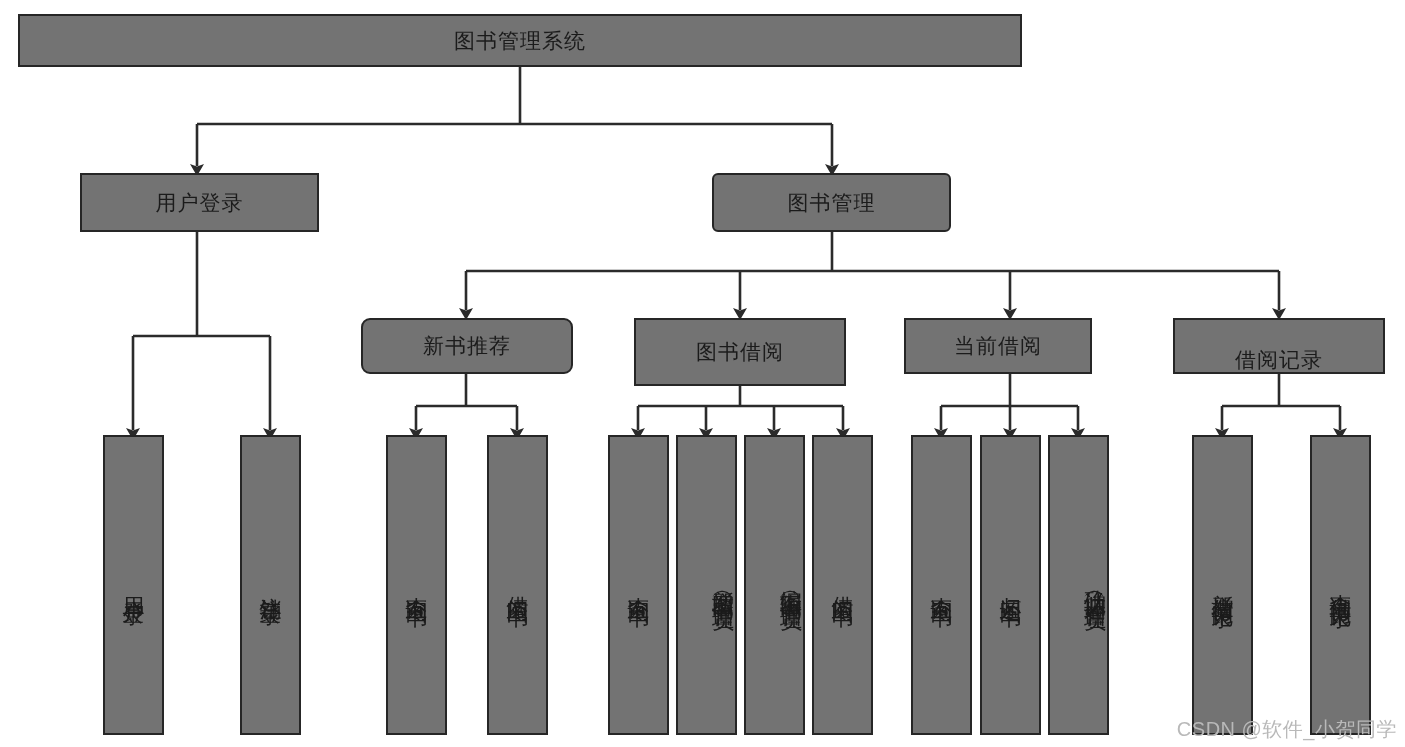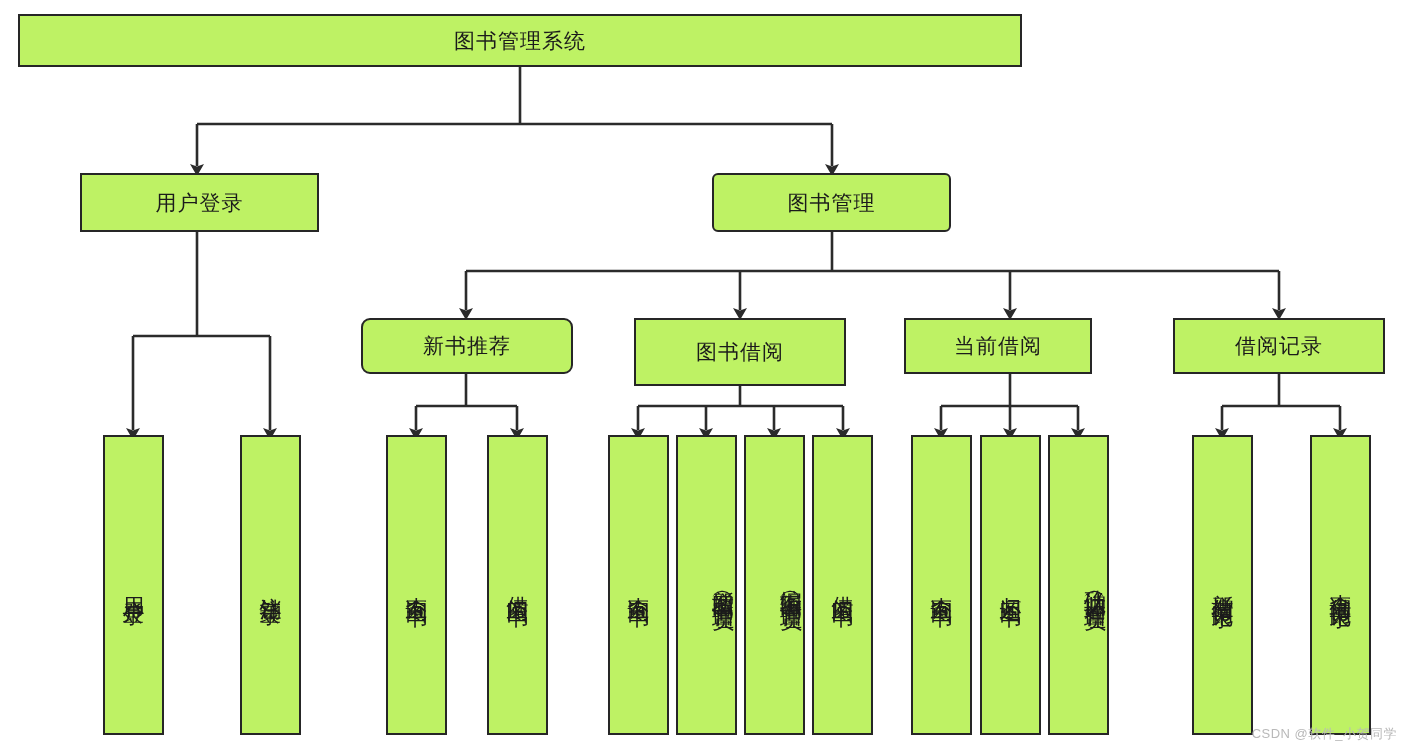--- a/index.html
+++ b/index.html
@@ -14,21 +14,21 @@
     position: relative;
     width: 1405px;
     height: 747px;
     background: #ffffff;
     overflow: hidden;
   }
   .node {
     position: absolute;
     box-sizing: border-box;
     border: 2px solid #262626;
-    background: #bef264;
+    background: #737373;
     display: flex;
     align-items: center;
     justify-content: center;
     color: #1b1b1b;
   }
   .node.horiz {
     font-size: 21px;
     letter-spacing: 1px;
     line-height: 1.2;
   }
@@ -66,21 +66,21 @@
     stroke-width: 2.6;
     fill: none;
   }
   .arrowhead {
     fill: #2b2b2b;
   }
   .watermark {
     position: absolute;
     right: 8px;
     bottom: 4px;
-    font-size: 13px;
+    font-size: 20px;
     color: #b9b9b9;
     letter-spacing: 0.5px;
     white-space: nowrap;
     text-align: center;
   }
 </style>
 </head>
 <body>
 
 <div id="canvas">
@@ -149,21 +149,21 @@
 
   <div class="node horiz" style="left:361px; top:318px; width:212px; height:56px;border-radius:9px;">
     <span class="nlabel">新书推荐</span>
   </div>
   <div class="node horiz" style="left:634px; top:318px; width:212px; height:68px;">
     <span class="nlabel">图书借阅</span>
   </div>
   <div class="node horiz" style="left:904px; top:318px; width:188px; height:56px;">
     <span class="nlabel">当前借阅</span>
   </div>
-  <div class="node horiz" style="left:1173px; top:318px; width:212px; height:56px;">
+  <div class="node horiz" style="left:1173px; top:318px; width:212px; height:56px;align-items:flex-end;">
     <span class="nlabel">借阅记录</span>
   </div>
 
   <div class="node vert midalign" style="left:103px; top:435px; width:61px; height:300px;">
     <span class="nlabel">用户登录</span>
   </div>
   <div class="node vert midalign" style="left:240px; top:435px; width:61px; height:300px;">
     <span class="nlabel">注销登录</span>
   </div>
 

